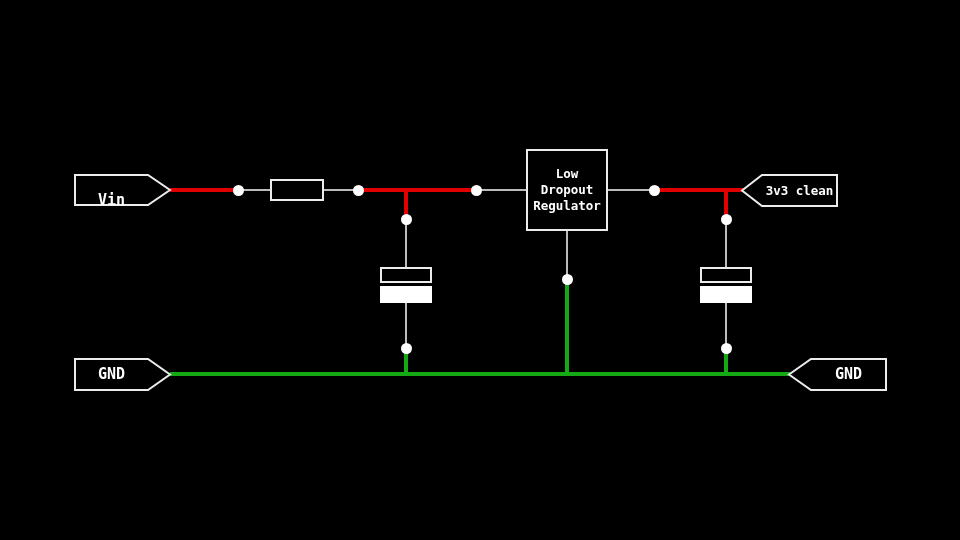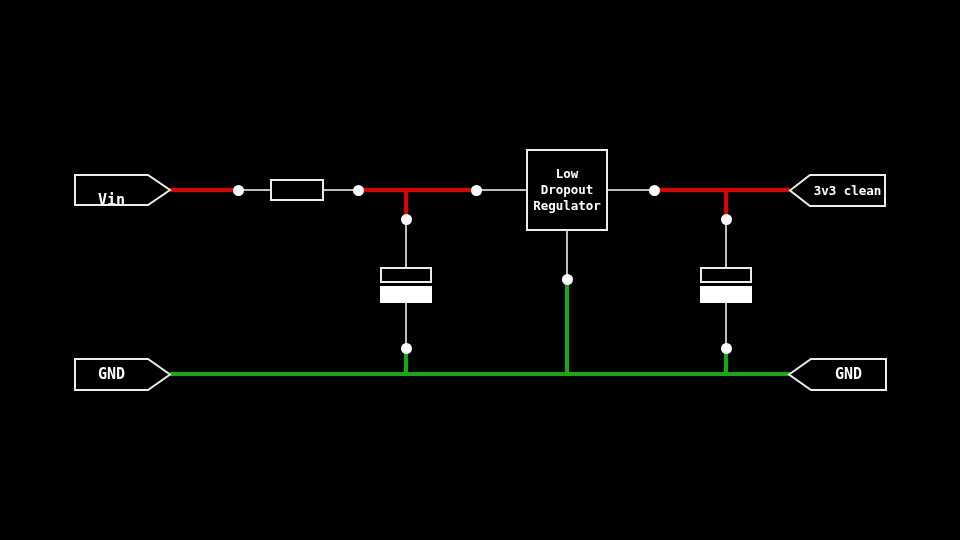--- a/index.html
+++ b/index.html
@@ -129,21 +129,21 @@
 Regulator</div>
   </div>
 
   <div class="flag" style="left:73px; top:173px; width:100px; height:34px;">
     <svg width="100" height="34">
       <polygon points="2,2 75,2 97,17 75,32 2,32" fill="#000" stroke="#ececec" stroke-width="2"></polygon>
     </svg>
     <span class="flag-label" style="left:2px; top:12px; width:73px; height:30px; line-height:30px;">Vin</span>
   </div>
 
-  <div class="flag" style="left:788px; top:173px; width:100px; height:36px;">
+  <div class="flag" style="left:740px; top:173px; width:100px; height:36px;">
     <svg width="100" height="36">
       <polygon points="2,17.5 22,2 97,2 97,33 22,33" fill="#000" stroke="#ececec" stroke-width="2"></polygon>
     </svg>
     <span class="flag-label small" style="left:22px; top:2px; width:75px; height:31px; line-height:31px;">3v3 clean</span>
   </div>
 
   <div class="flag" style="left:73px; top:357px; width:100px; height:36px;">
     <svg width="100" height="36">
       <polygon points="2,2 75,2 97,17.5 75,33 2,33" fill="#000" stroke="#ececec" stroke-width="2"></polygon>
     </svg>

